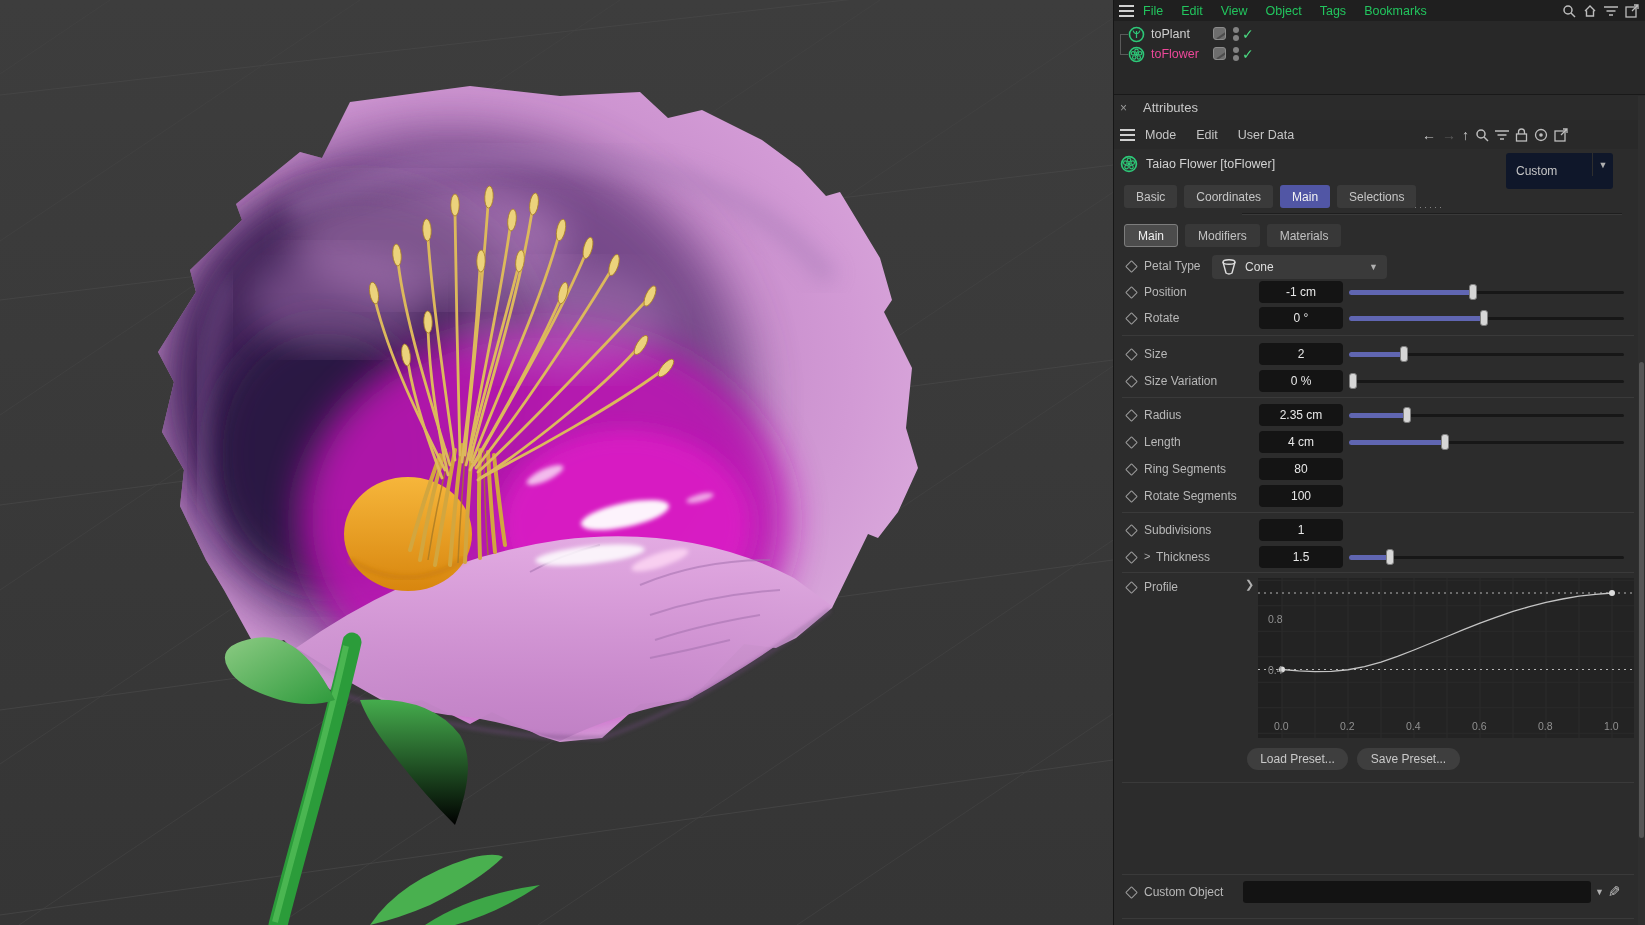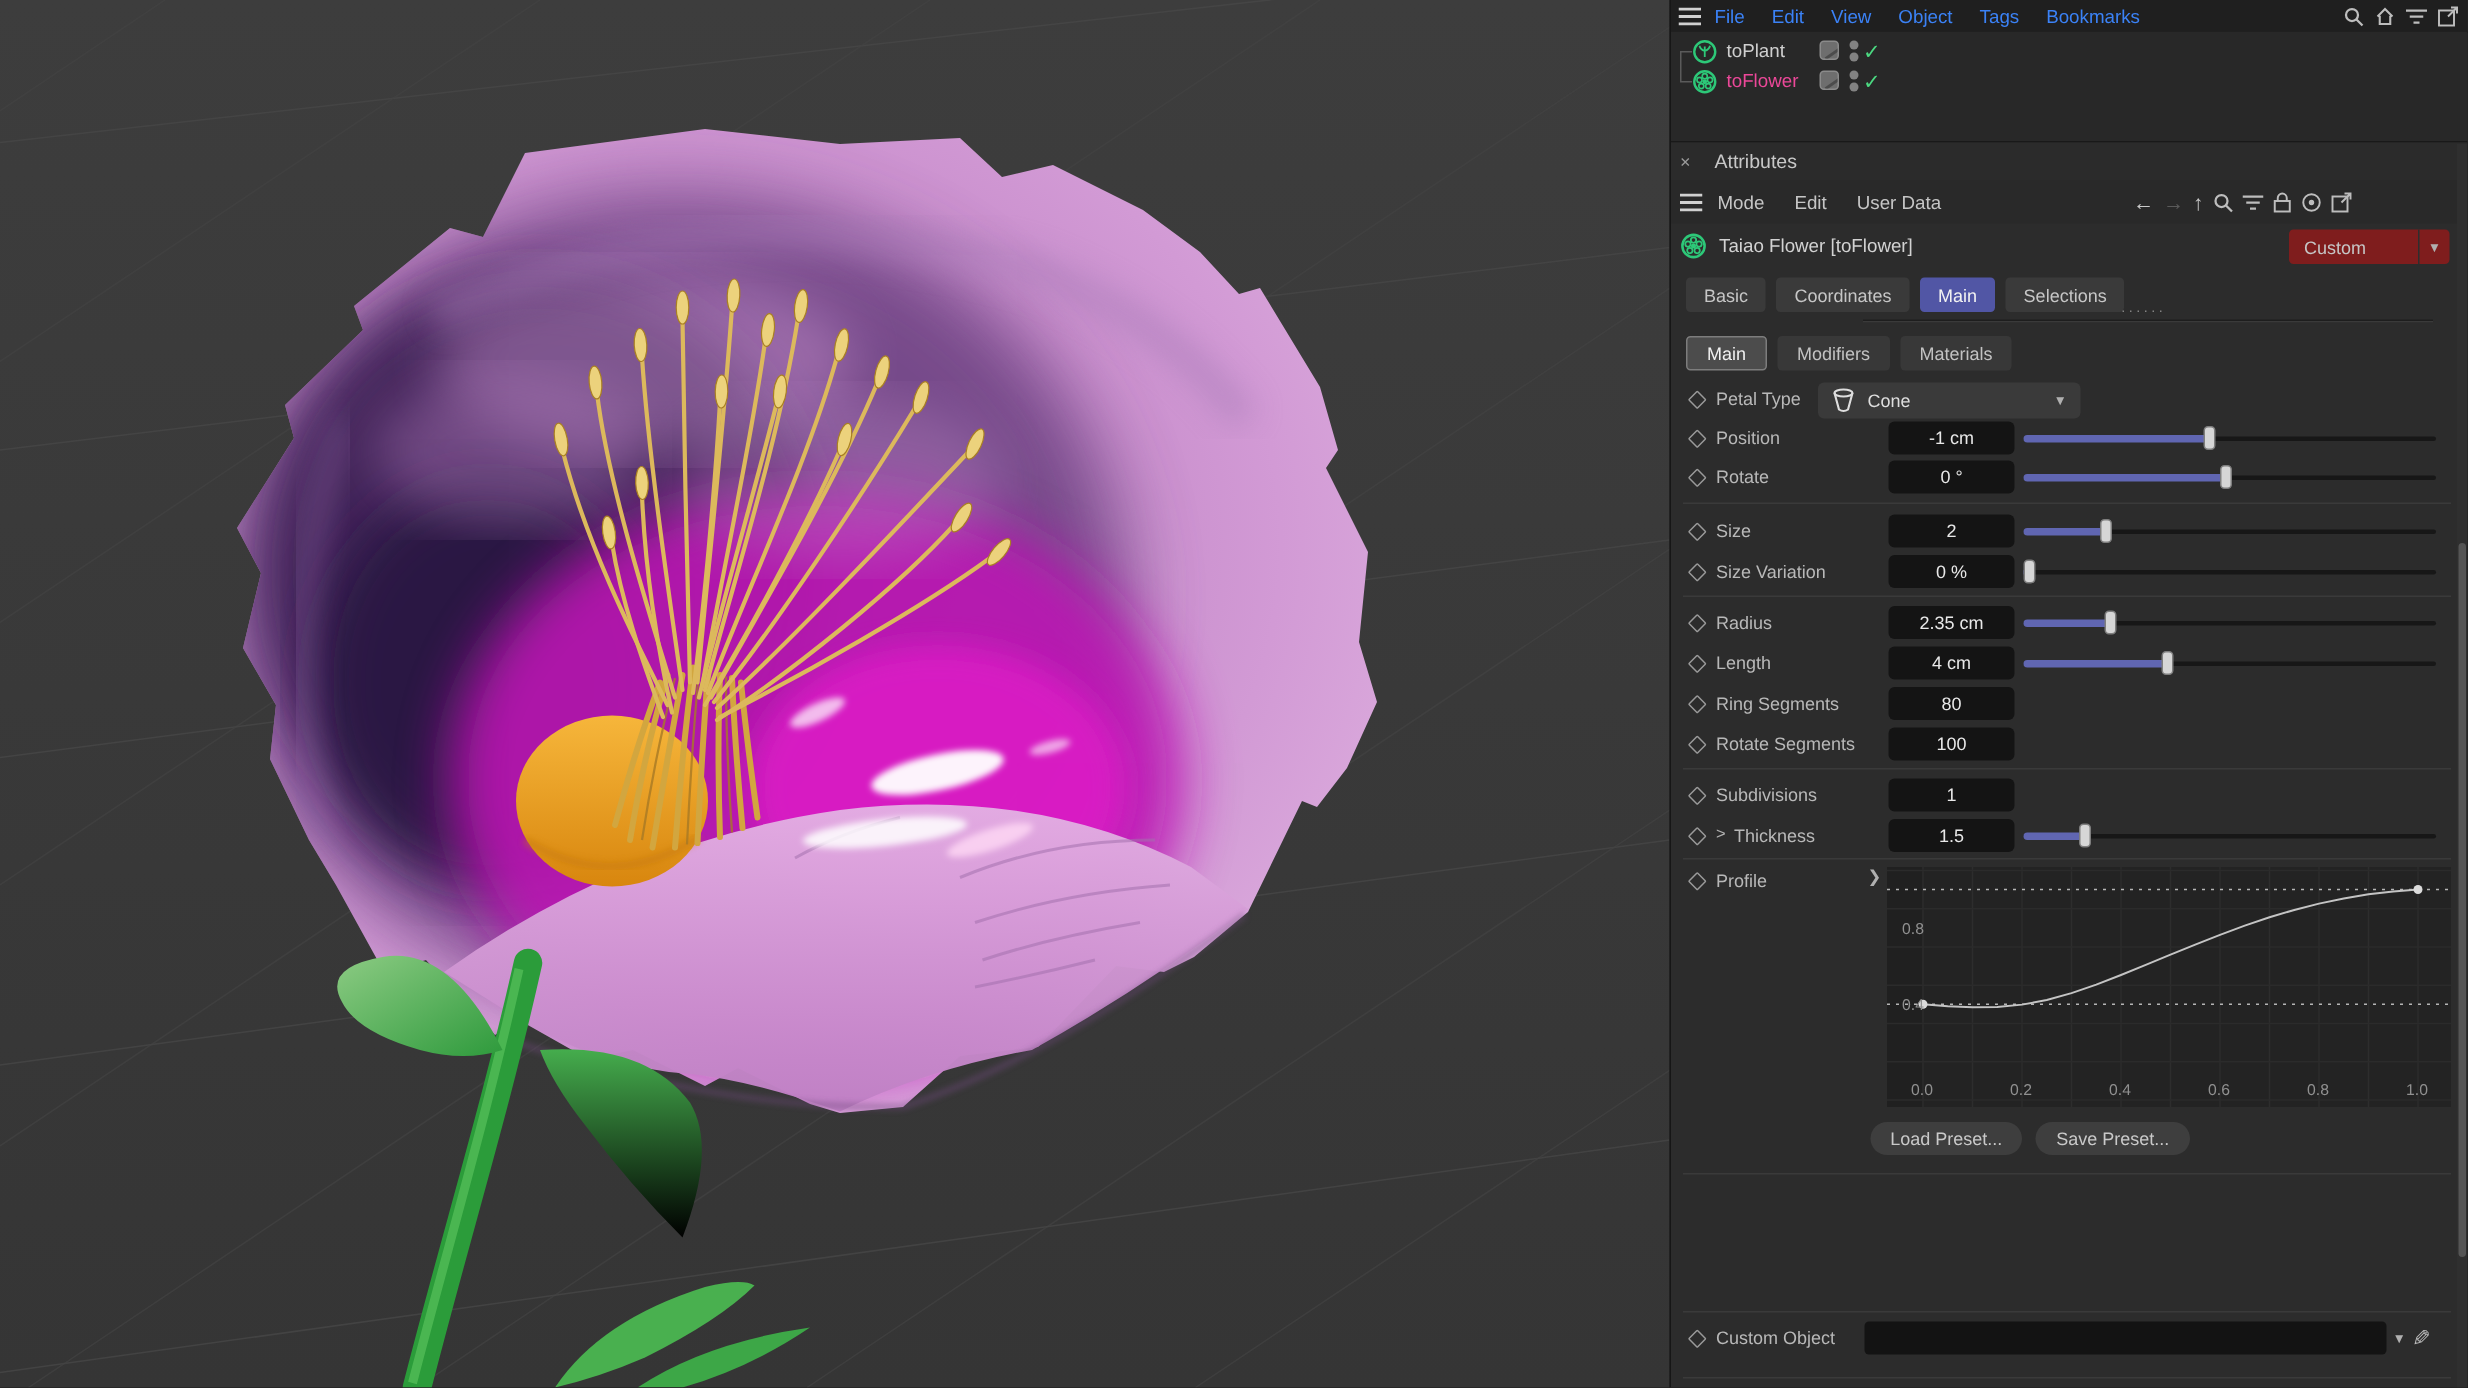--- a/index.html
+++ b/index.html
@@ -7,21 +7,21 @@
          font-family:"Liberation Sans","DejaVu Sans",sans-serif;
          -webkit-font-smoothing:antialiased;color:#c8c8c8;font-size:12px;}
   
   #viewport{position:absolute;left:0;top:0;width:1113px;height:925px;
             background:linear-gradient(180deg,#3d3d3d 0%,#393939 50%,#353535 100%);}
   
   #panel{position:absolute;left:1113px;top:0;width:532px;height:925px;background:#2c2c2c;
          border-left:1px solid #161616;box-sizing:border-box;}
   .menubar{position:absolute;left:0;top:0;width:100%;height:21px;background:#1f1f1f;
            border-bottom:1px solid #141414;display:flex;align-items:center;}
-  .menubar .mitem{margin:0 9px;color:#3b82f6;font-size:12.5px;cursor:default;}
+  .menubar .mitem{margin:0 9px;color:#22c55e;font-size:12.5px;cursor:default;}
   .mb-icons{position:absolute;right:6px;top:0;height:21px;display:flex;align-items:center;gap:7px;}
   .om{position:absolute;left:0;top:21px;width:100%;height:73px;background:#282828;
       border-bottom:1px solid #191919;}
   .omrow{position:absolute;left:0;width:100%;height:20px;display:flex;align-items:center;}
   .omrow .nm{margin-left:6px;font-size:12.5px;}
   .treeline{position:absolute;background:#5a5a5a;}
   .chip{position:absolute;left:99px;width:13px;height:13px;border-radius:3px;background:#6e6e6e;
         border:1px solid #8b8b8b;box-sizing:border-box;overflow:hidden;}
   .chip:after{content:"";position:absolute;left:2px;top:7px;width:11px;height:2px;background:#4c4c4c;transform:rotate(-35deg);}
   .vdots{position:absolute;left:119px;width:6px;height:15px;}
@@ -30,21 +30,21 @@
   .atitle{position:absolute;left:0;top:95px;width:100%;height:25px;background:#2b2b2b;
           border-bottom:1px solid #202020;display:flex;align-items:center;}
   .atitle .x{margin-left:6px;color:#9a9a9a;font-size:12px;}
   .atitle .t{margin-left:16px;color:#c8c8c8;font-size:13px;}
   .atoolbar{position:absolute;left:0;top:120px;width:100%;height:29px;background:#292929;
             display:flex;align-items:center;}
   .atoolbar .mitem{margin:0 10px;color:#c6c6c6;font-size:12.5px;}
   .at-icons{position:absolute;left:308px;top:120px;height:29px;display:flex;align-items:center;gap:6px;}
   .objrow{position:absolute;left:0;top:149px;width:100%;height:30px;display:flex;align-items:center;}
   .objrow .ot{margin-left:8px;color:#d2d2d2;font-size:12.5px;}
-  .presetdd{position:absolute;left:412px;top:153px;width:107px;height:23px;background:#7f1d1d;
+  .presetdd{position:absolute;left:392px;top:153px;width:107px;height:36px;background:#0f172a;
             border-radius:3px;display:flex;align-items:center;}
   .presetdd .pv{margin-left:10px;color:#c6c6c6;}
   .presetdd .arr{position:absolute;right:0;top:0;width:20px;height:23px;border-left:1px solid #2e2e2e;
                  display:flex;align-items:center;justify-content:center;color:#b0b0b0;font-size:9px;}
   .tabs{position:absolute;left:10px;top:185px;display:flex;gap:7px;}
   .tab{height:23px;padding:0 12px;background:#3a3a3a;border-radius:3px;display:flex;align-items:center;
        color:#c6c6c6;}
   .tab.active{background:#5156a5;color:#f2f2f2;}
   .splitline{position:absolute;left:128px;top:213px;width:380px;height:1px;background:#1e1e1e;border-bottom:1px solid #3a3a3a;}
   .splitdots{position:absolute;left:300px;top:202px;color:#8f8f8f;font-size:9px;letter-spacing:2px;}

